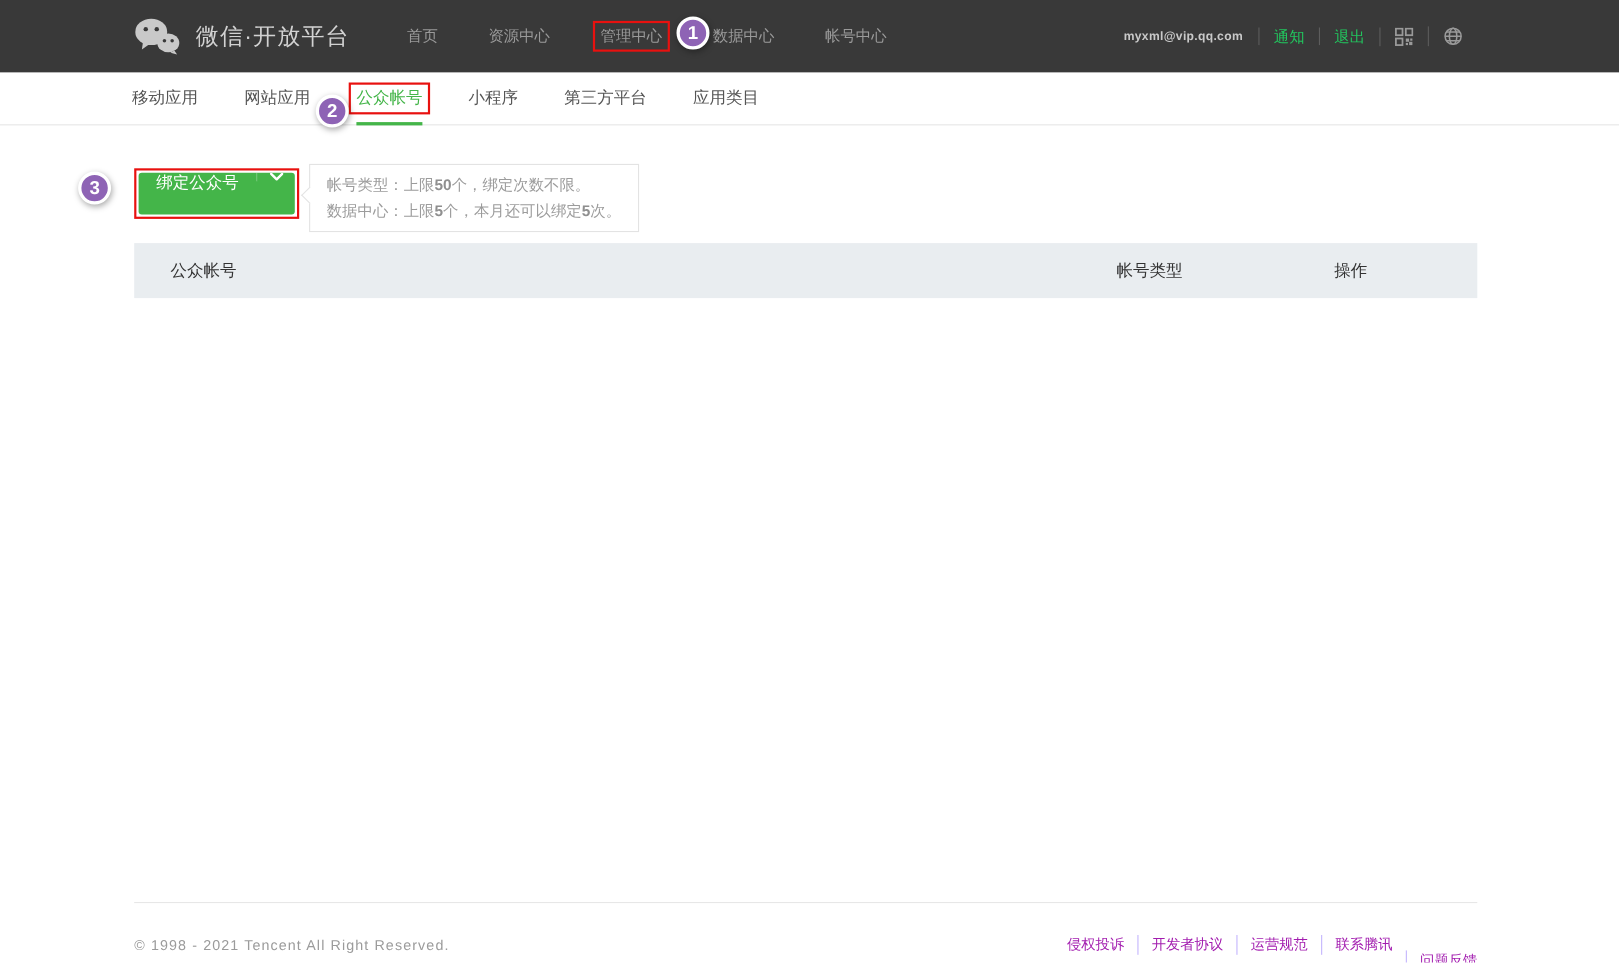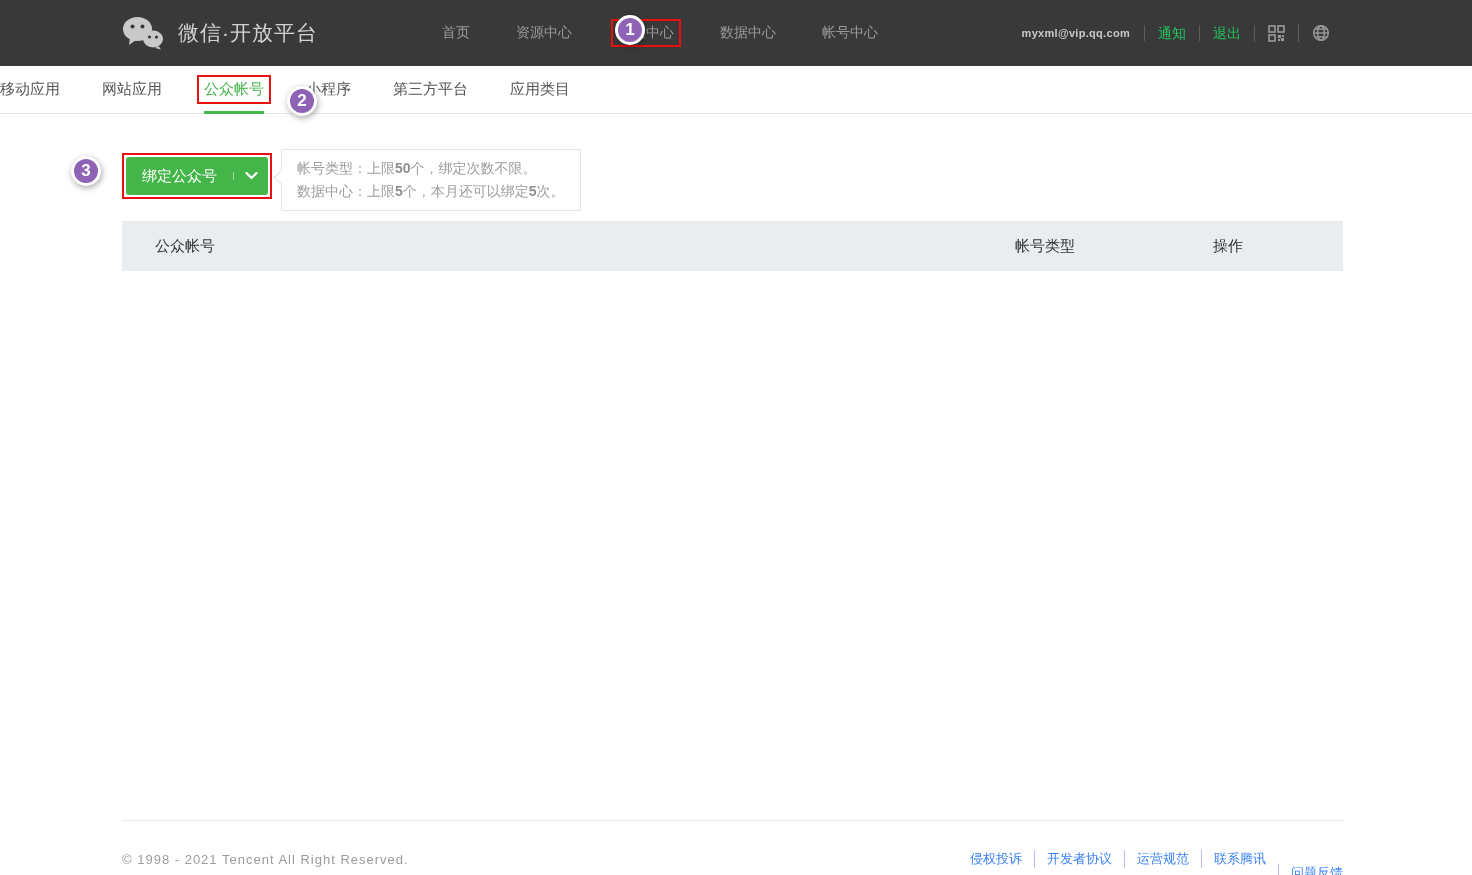--- a/index.html
+++ b/index.html
@@ -6,64 +6,64 @@
   html, body { margin: 0; padding: 0; }
   body {
     width: 1472px; height: 875px;
     position: relative; overflow: hidden;
     background: #ffffff;
     font-family: "Liberation Sans", "DejaVu Sans", sans-serif;
     -webkit-font-smoothing: antialiased;
   }
   a { text-decoration: none; cursor: pointer; }
 
-  .container { width: 1221px; margin-left: 122px; gap: 16px; }
+  .container { width: 1221px; margin-left: 122px; }
 
   
   .topbar { height: 66px; background: var(--header-bg, #393939); }
   .topbar-inner { display: flex; align-items: center; height: 66px; }
   .brand { display: flex; align-items: center; gap: 14px; }
   .brand-logo { display: inline-flex; align-items: center; }
   .brand-text { color: #d2d2d2; font-size: 21px; letter-spacing: 1px; white-space: nowrap; }
-  .top-nav { display: flex; align-items: center; gap: 46px; margin-left: 108px; }
+  .top-nav { display: flex; align-items: center; gap: 46px; margin-left: 52px; }
   .top-nav a { color: #9a9a9a; font-size: 14px; white-space: nowrap; }
   .red-frame-inline {
     border: 2px solid var(--annotation-red, #e8110f);
     padding: 3px 5px; margin: -5px -7px; display: inline-block;
   }
   .account { margin-left: auto; display: flex; align-items: center; }
   .account .email { color: #c9c9c9; font-size: 11px; font-weight: bold; letter-spacing: .3px; padding-right: 14px; }
   .acct-item {
     color: #22c55e; font-size: 14px; padding: 0 13px;
     border-left: 1px solid #5d5d5d; line-height: 16px;
     display: inline-flex; align-items: center;
   }
   .icon-wrap svg { display: block; }
 
   
   .subnav { background: #fff; border-bottom: 1px solid #e6e6e6; }
-  .subnav-inner { display: flex; gap: 42px; height: 47px; }
+  .subnav-inner { display: flex; gap: 42px; height: 47px; margin-left: 120px; }
   .tab {
     display: inline-flex; align-items: center; height: 47px;
     color: #555; font-size: 15px; position: relative; white-space: nowrap;
   }
   .tab.active { color: var(--accent-green, #44b549); }
   .tab.active::after {
     content: ""; position: absolute; left: 0; right: 0; bottom: -1px;
     height: 3px; background: var(--accent-green, #44b549);
   }
 
   
   .toolbar { display: flex; align-items: flex-start; margin-top: 37px; }
   .red-box {
     border: 2px solid var(--annotation-red, #e8110f);
     padding: 2px; margin-top: 2px; display: inline-block;
   }
   .green-btn {
-    display: flex; align-items: center; height: 38px;
+    display: flex; align-items: flex-start; height: 38px;
     background: var(--accent-green, #44b549); border-radius: 3px;
     color: #fff; font-size: 15px; cursor: pointer; user-select: none;
   }
   .green-btn .btn-label { display: flex; align-items: center; padding: 0 16px; }
   .green-btn .btn-caret {
     display: flex; align-items: center; justify-content: center;
     width: 35px; border-left: 1px solid rgba(255,255,255,.45);
     border-radius: 0 3px 3px 0;
   }
   .tips {
@@ -94,21 +94,21 @@
 
   
   .footer { position: absolute; top: 820px; left: 122px; width: 1221px; }
   .footer-inner {
     border-top: 1px solid #e7e7e7; padding-top: 15px;
     display: flex; justify-content: space-between; align-items: center;
     font-size: 13px; color: #9b9b9b;
   }
   .copyright { letter-spacing: 1px; color: #9b9b9b; }
   .f-links { display: flex; align-items: center; }
-  .f-links a { color: #3b82f6; font-size: 13px; padding: 0 12px; text-align: center; }
+  .f-links a { color: #a21caf; font-size: 13px; padding: 0 12px; text-align: center; }
   .f-links a + a { border-left: 1px solid #c4b5fd; }
   .f-links a:last-child { padding-right: 0; margin-top: 28px; }
 
   
   .step-badge {
     position: absolute; width: 30px; height: 30px; border-radius: 50%;
     background: var(--annotation-purple, #8e63b5);
     border: 3px solid #ffffff;
     box-shadow: 1px 2px 6px rgba(0,0,0,.35);
     color: #fff; font-size: 17px; font-weight: bold;

